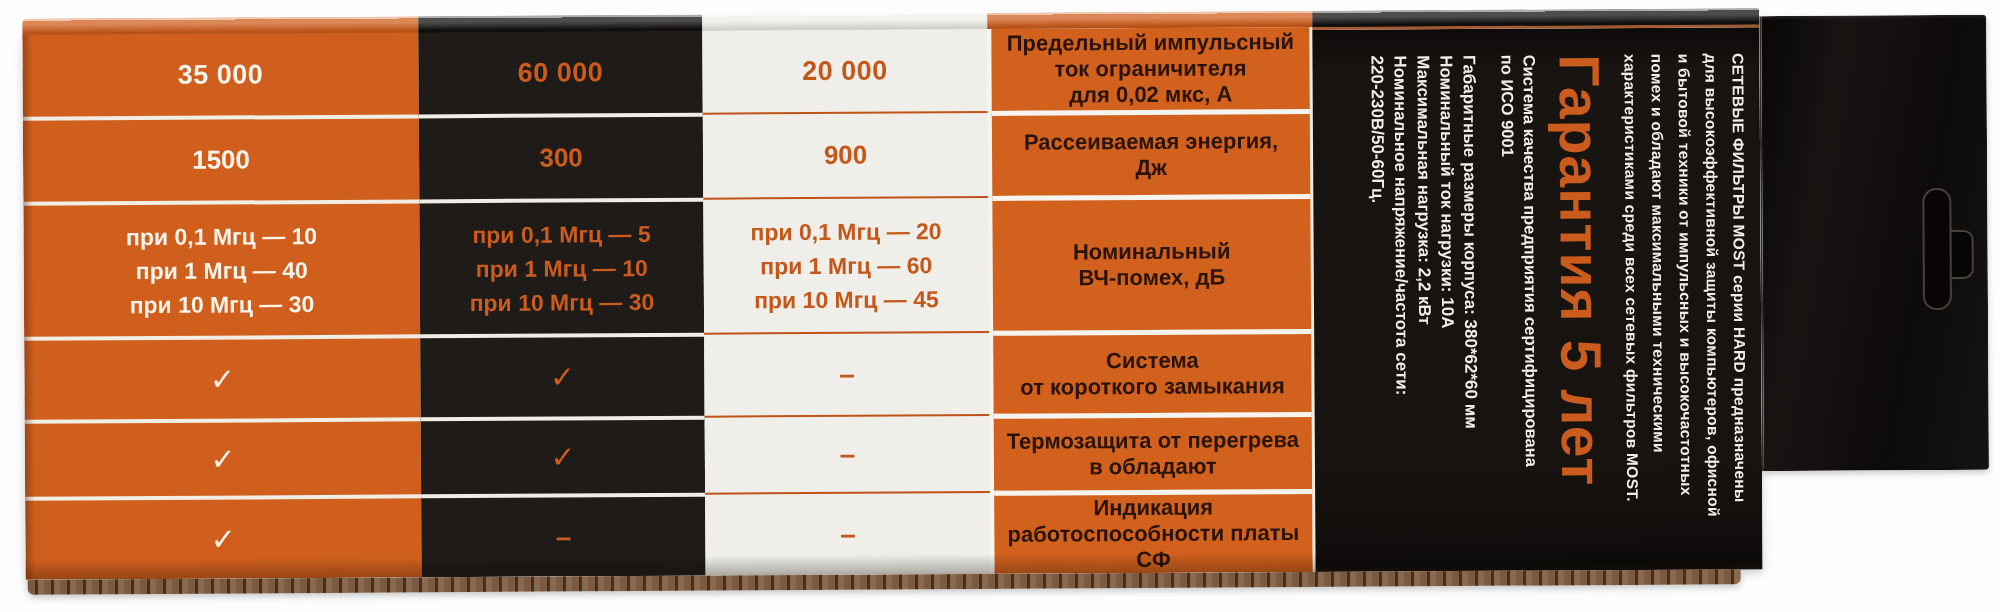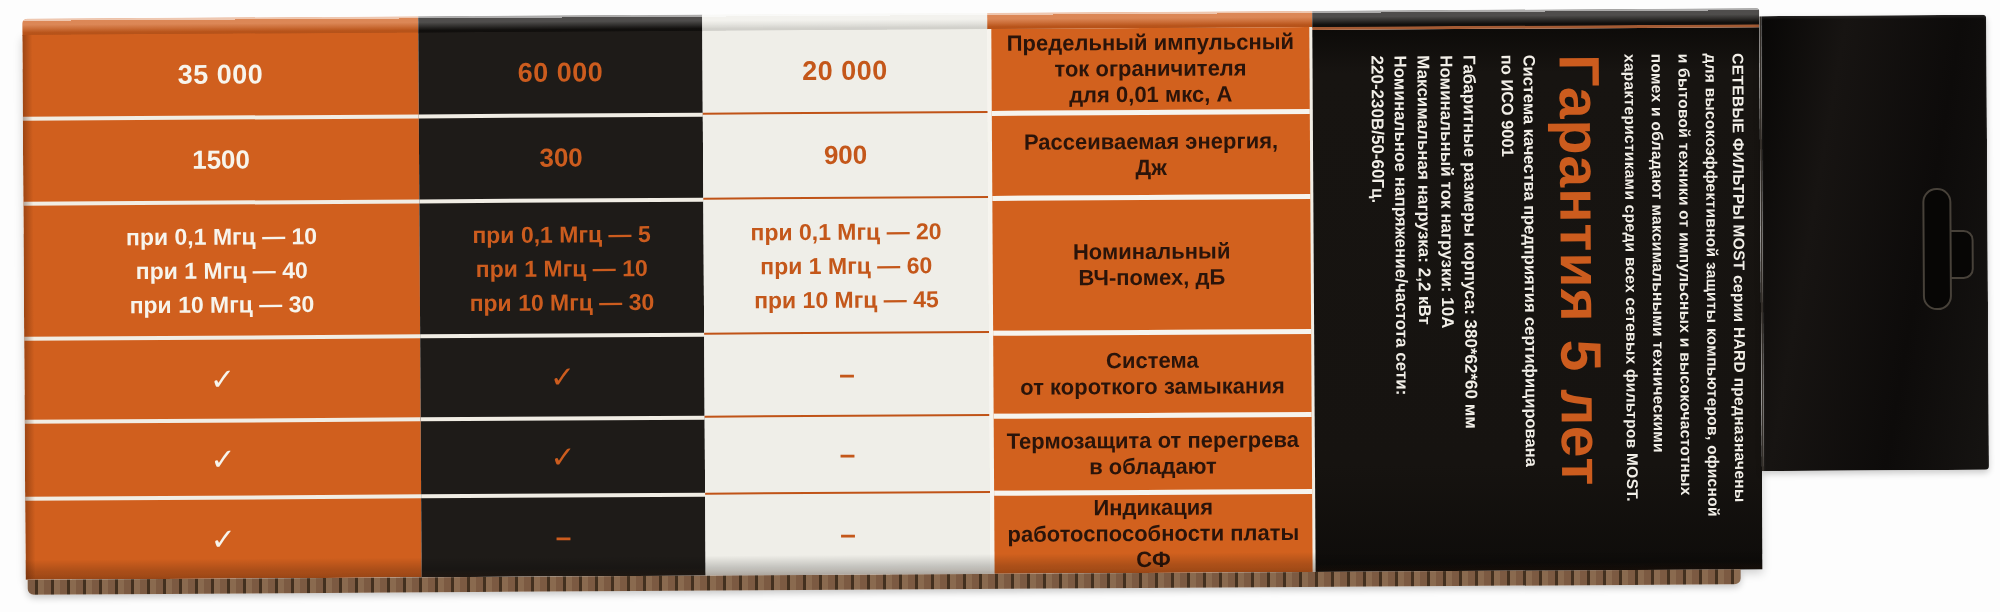--- a/index.html
+++ b/index.html
@@ -144,21 +144,21 @@
           </div>
         <div class="cell h6 dash">
             <span>–</span>
           </div>
       </div>
 
       <div class="col labels">
         <div class="cell h1 lbl">
           <div>Предельный импульсный</div>
           <div>ток ограничителя</div>
-          <div>для 0,01 мкс, А</div>
+          <div>для 0,02 мкс, А</div>
         </div>
         <div class="cell h2 lbl">
           <div>Рассеиваемая энергия,</div>
           <div>Дж</div>
         </div>
         <div class="cell h3 lbl">
           <div>Номинальный</div>
           <div>ВЧ-помех, дБ</div>
         </div>
         <div class="cell h4 lbl">

